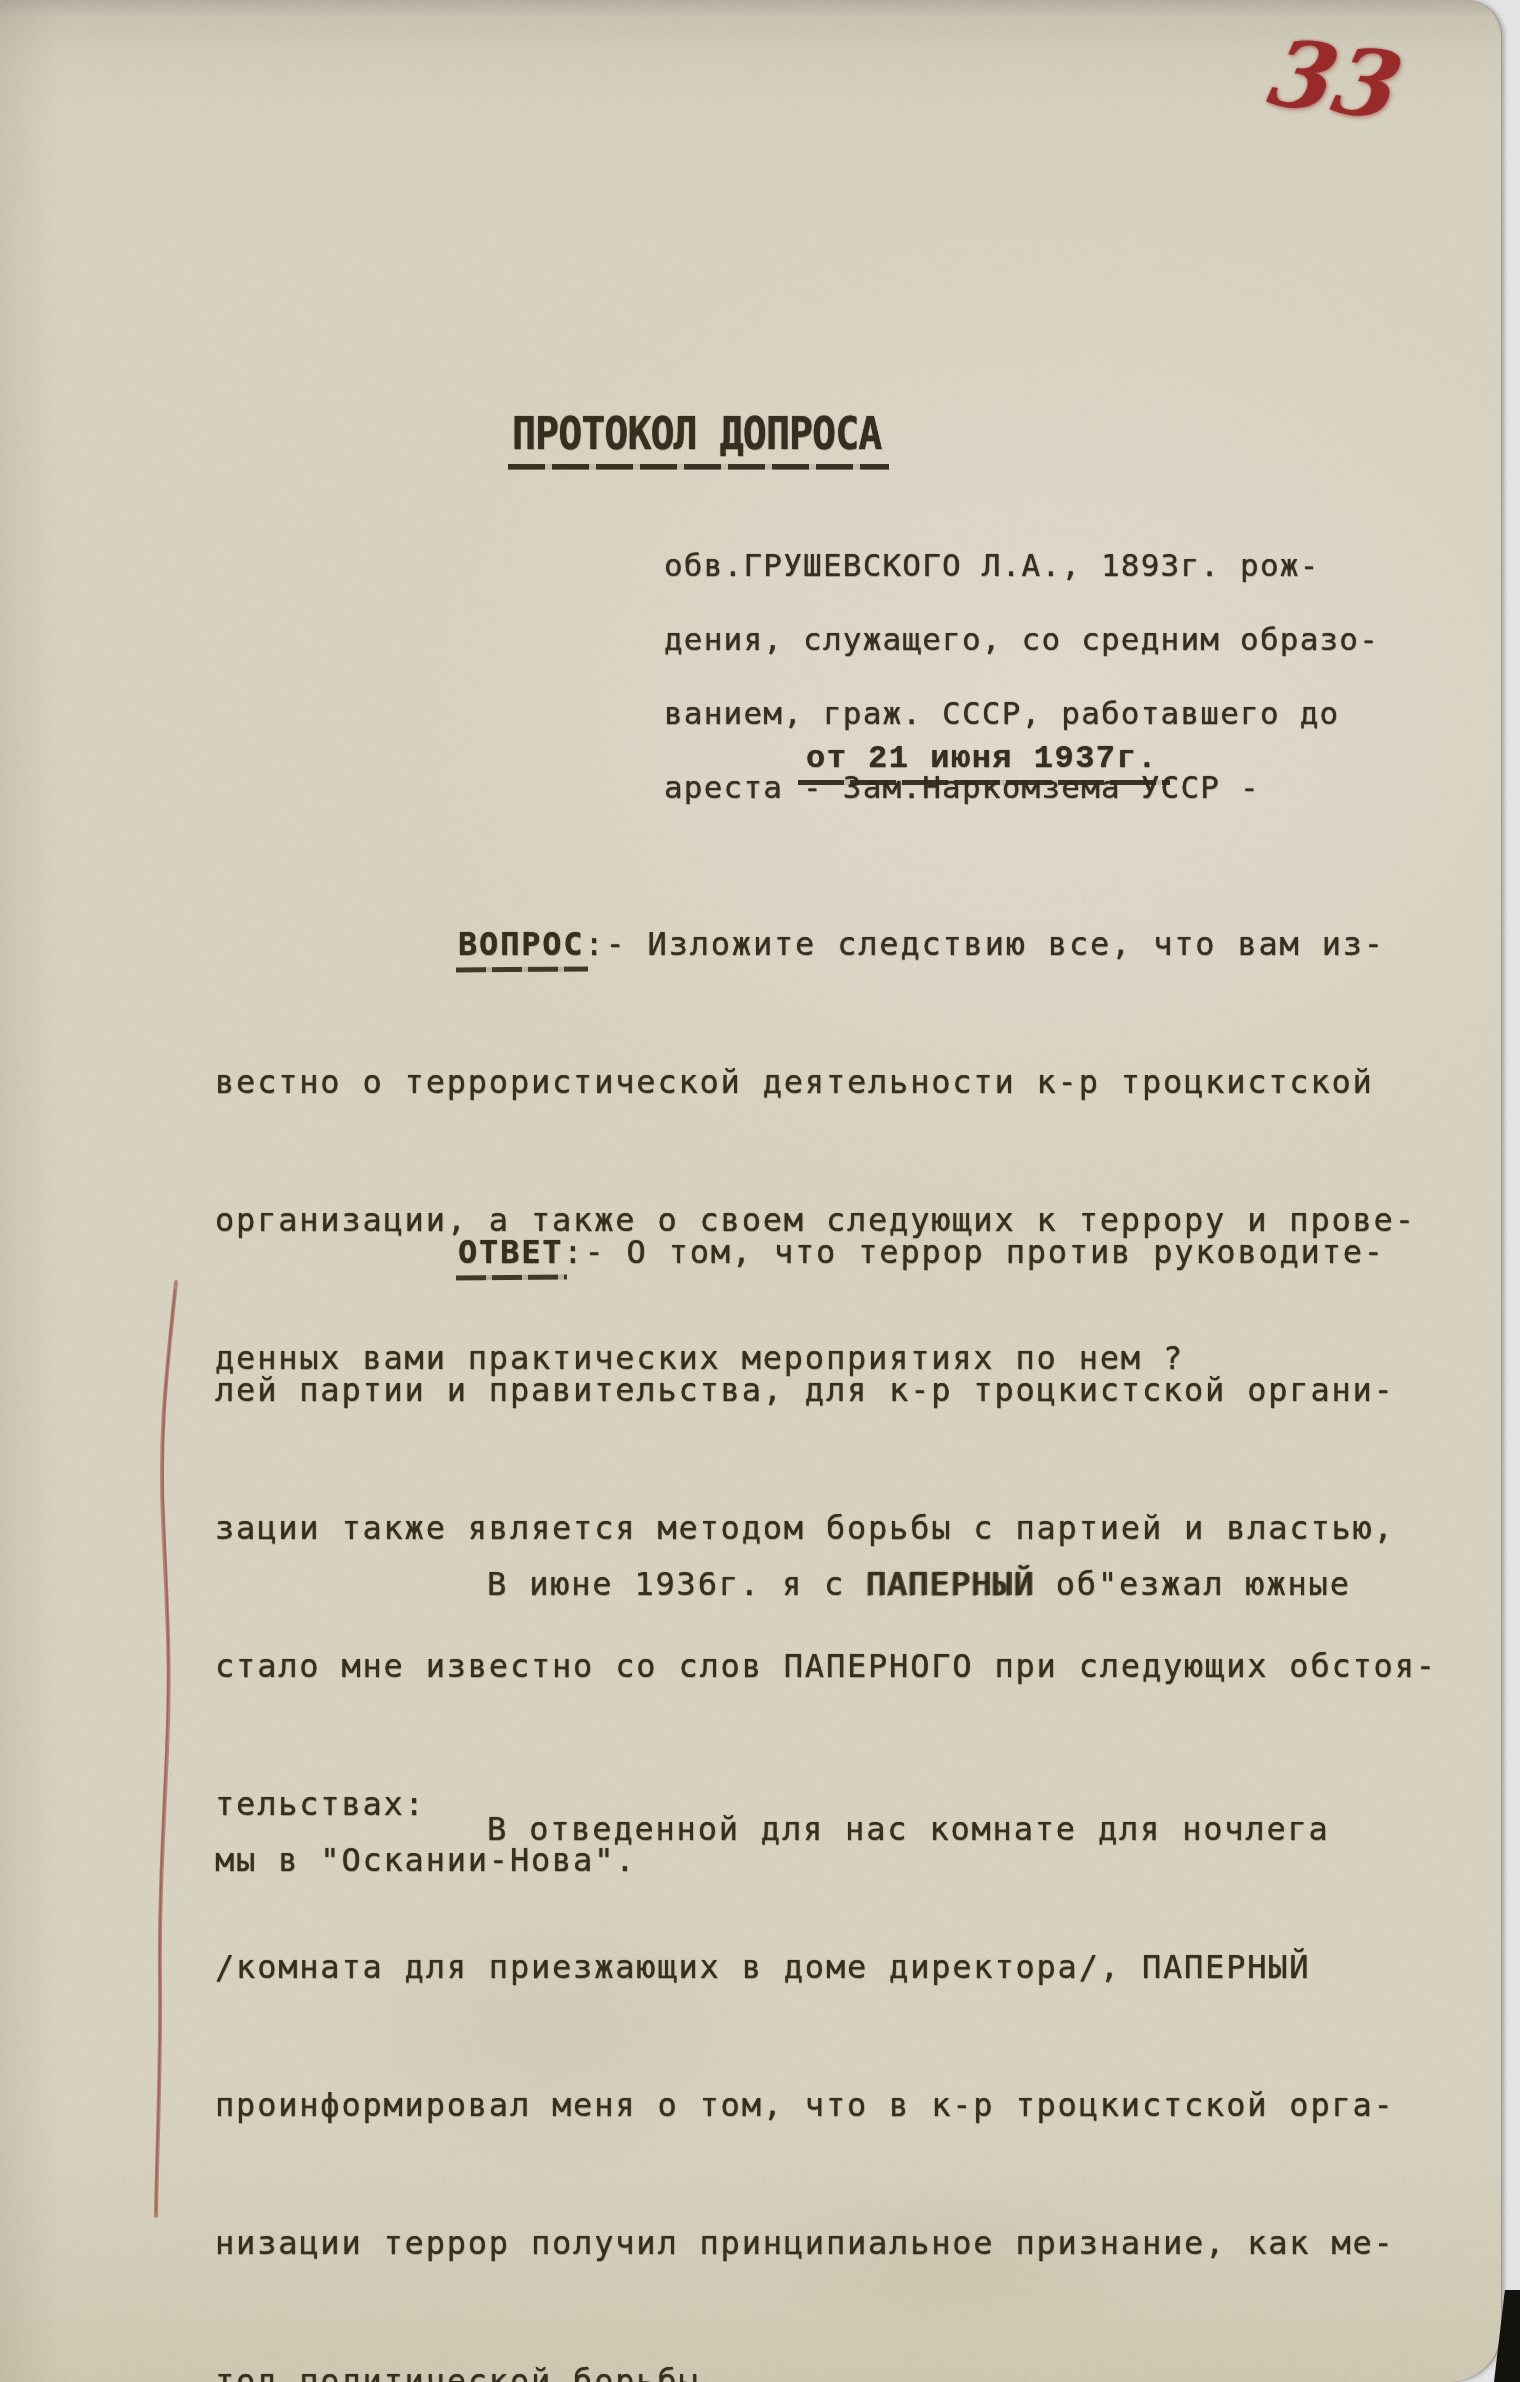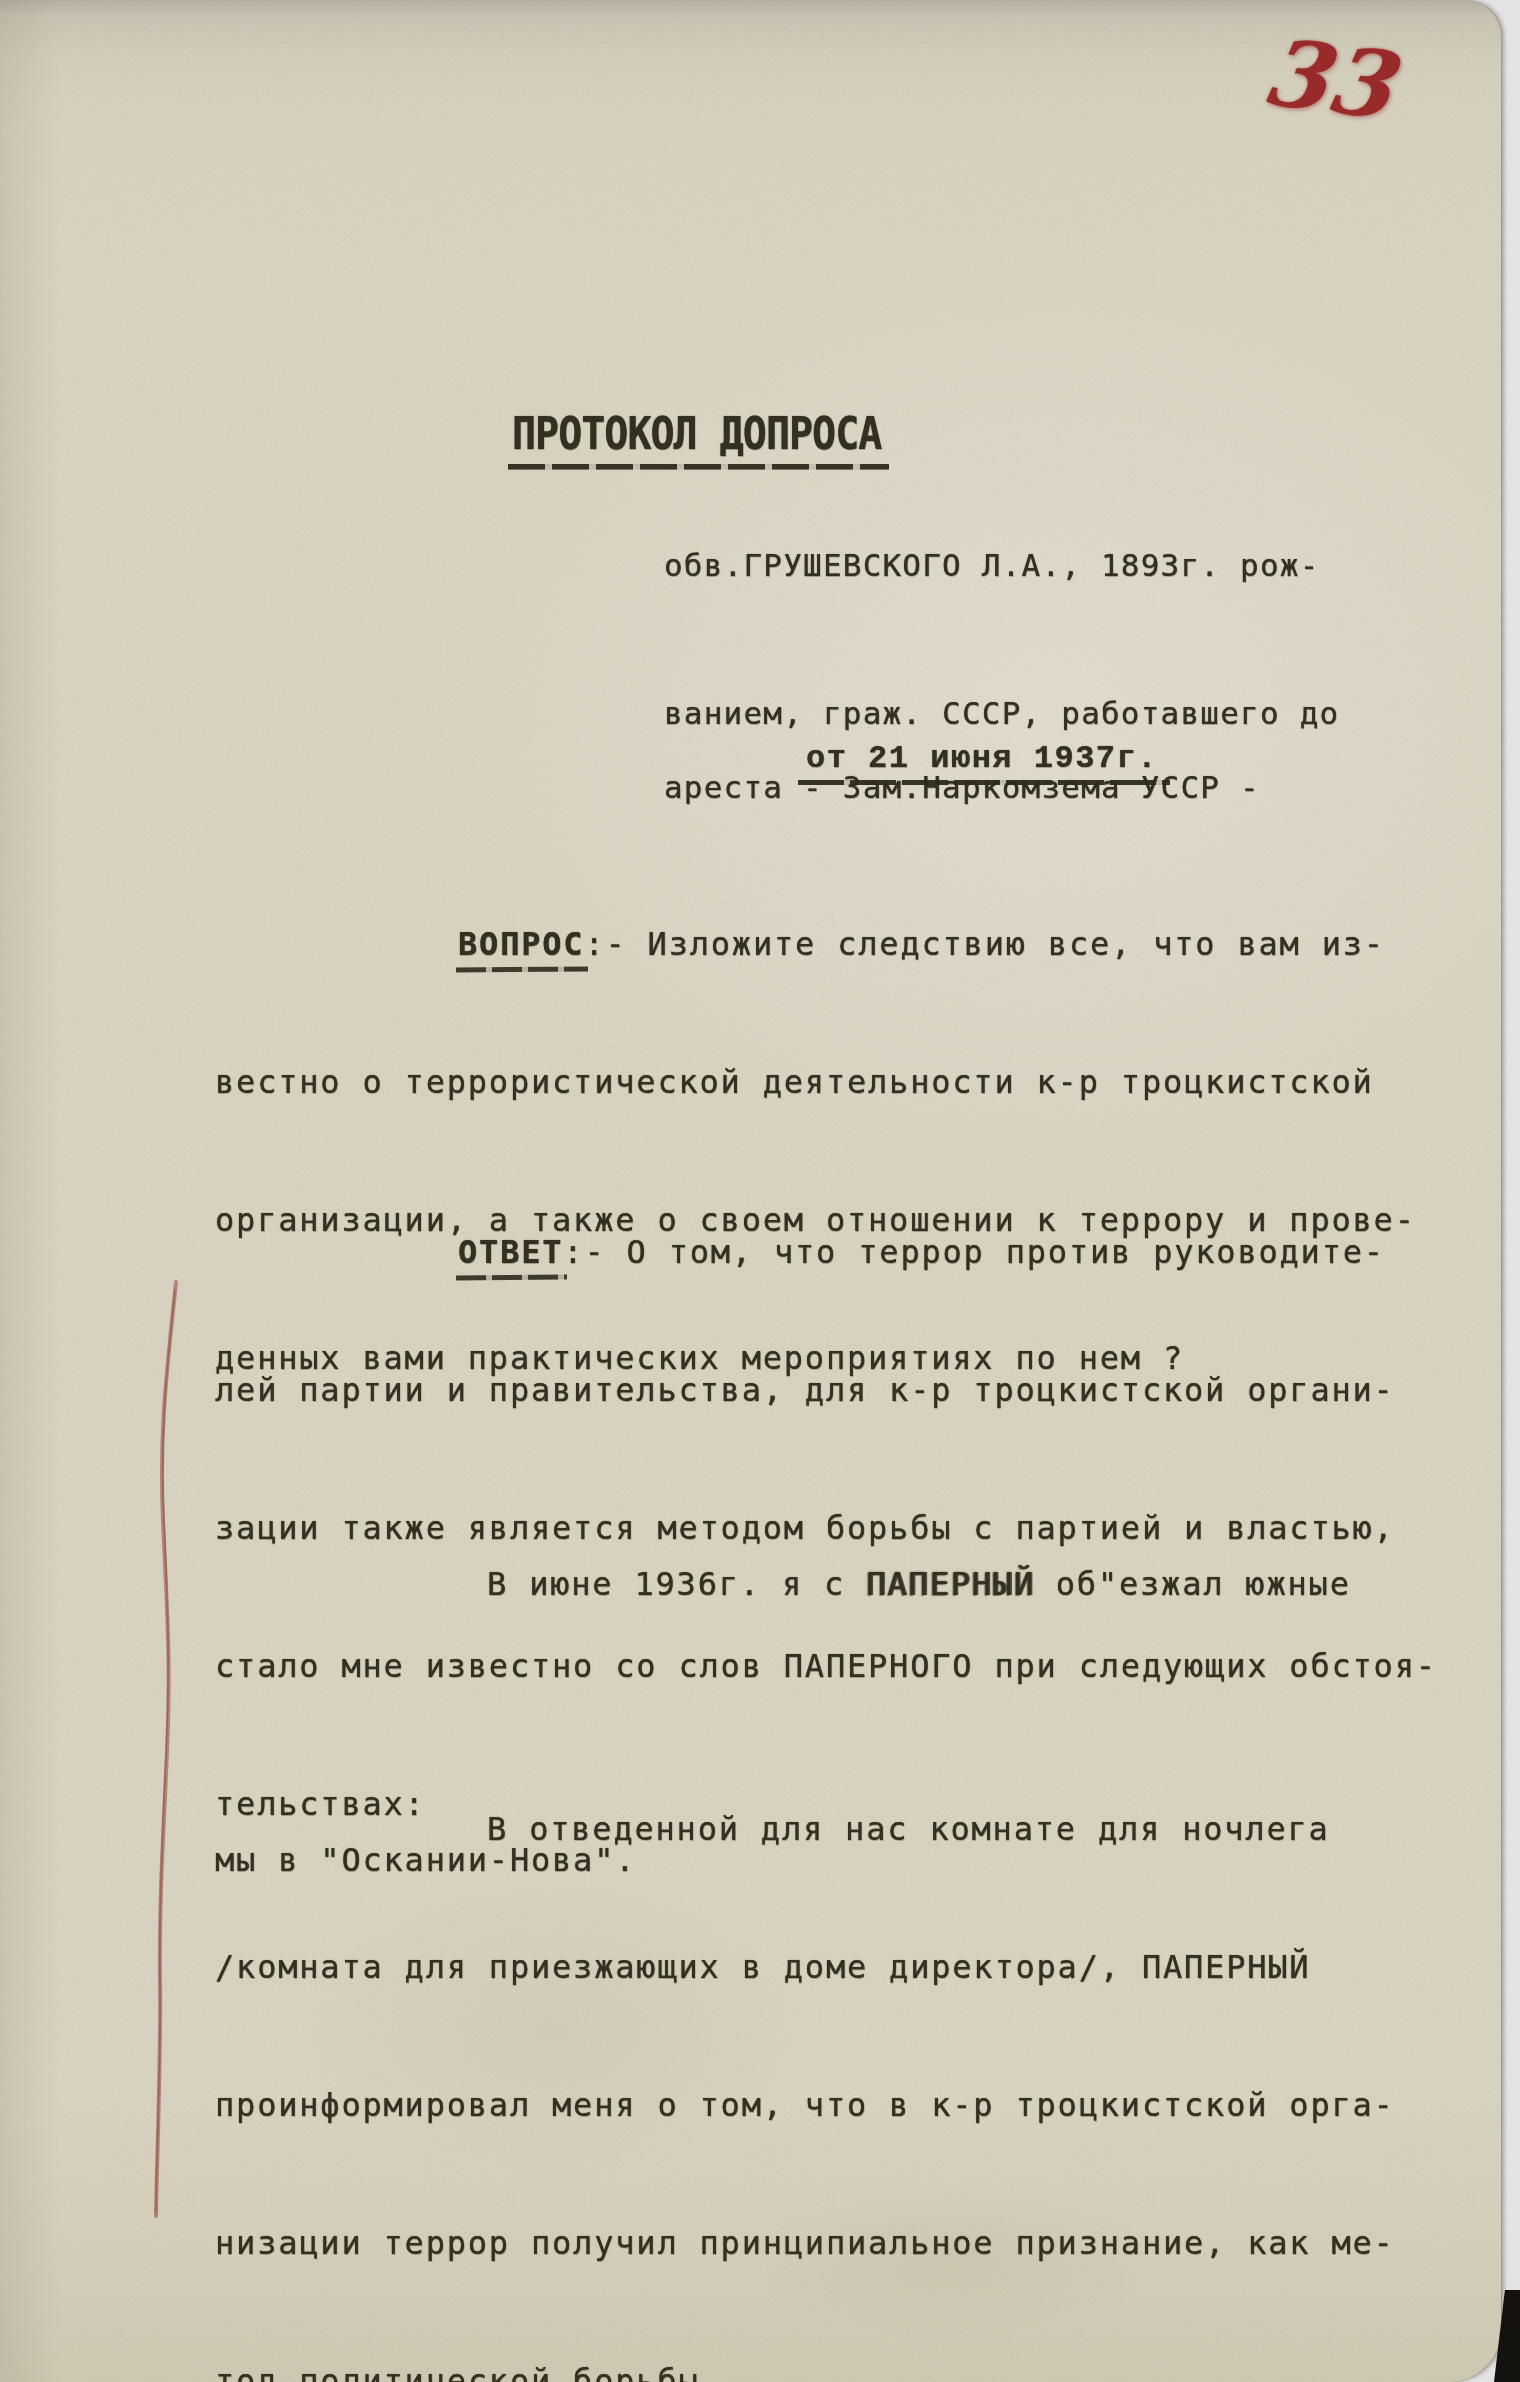--- a/index.html
+++ b/index.html
@@ -63,29 +63,29 @@
 <div class="scan">
 
   <div class="page">
     <div class="edge-shade"></div>
     <div class="stain1"></div>
     <div class="stain2"></div>
 
     <div class="t title ink">ПРОТОКОЛ ДОПРОСА</div>
 
     <div class="t hdr ink"><span>обв.ГРУШЕВСКОГО Л.А., 1893г. рож-</span><br>
-<br>
+<span>дения, служащего, со средним образо-</span><br>
 <span>ванием, граж. СССР, работавшего до</span><br>
 <span>ареста - Зам.Наркомзема УССР -</span></div>
 
     <div class="t dateline ink">от 21 июня 1937г.</div>
 
     <div class="t para p1 ink"><span class="qlabel">ВОПРОС</span><span>:- Изложите следствию все, что вам из-</span><br>
 <span>вестно о террористической деятельности к-р троцкистской</span><br>
-<span>организации, а также о своем отношении к террору и прове-</span><br>
+<span>организации, а также о своем следующих к террору и прове-</span><br>
 <span>денных вами практических мероприятиях по нем ?</span></div>
 
     <div class="t para p2 ink"><span class="qlabel">ОТВЕТ</span><span>:- О том, что террор против руководите-</span><br>
 <span>лей партии и правительства, для к-р троцкистской органи-</span><br>
 <span>зации также является методом борьбы с партией и властью,</span><br>
 <span>стало мне известно со слов ПАПЕРНОГО при следующих обстоя-</span><br>
 <span>тельствах:</span></div>
 
     <div class="t para p3 ink"><span>В июне 1936г. я с </span><span class="smudged">ПАПЕРНЫЙ</span><span> об"езжал южные</span><br>
 <br>

